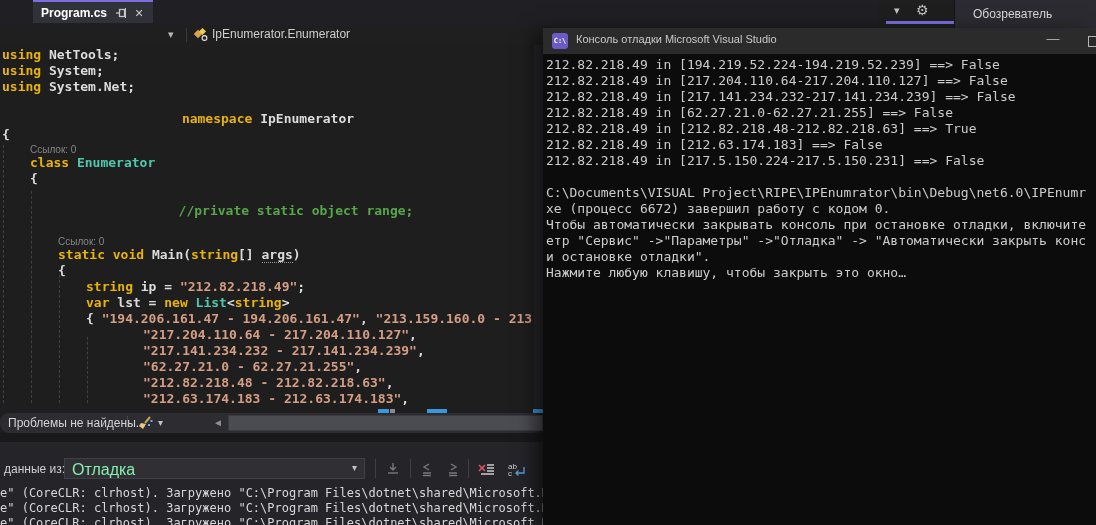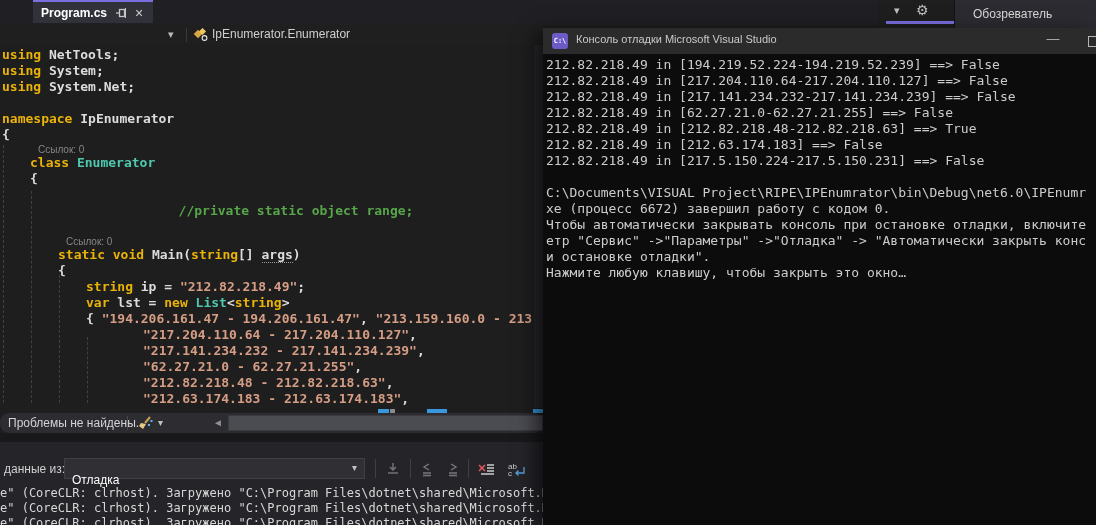--- a/index.html
+++ b/index.html
@@ -28,40 +28,40 @@
   .nav-crumb{position:absolute;left:212px;top:2px;color:#cfcfcf;font-size:12px;white-space:nowrap;}
   
   .editor{position:absolute;left:0;top:45px;width:543px;height:363px;overflow:hidden;background:#1e1e1e;}
   .vscroll{position:absolute;right:0;top:0;width:9px;height:100%;background:#27272b;}
   .guide{position:absolute;width:0;border-left:1px dashed #3f3f45;}
   .code{position:absolute;left:0;top:2px;right:9px;}
   .code-line{height:16px;line-height:16px;white-space:pre;font:600 13px "DejaVu Sans Mono","Liberation Mono",monospace;color:#dcdcdc;}
   .code-line.lens{height:12px;line-height:12px;}
   .tok-kw{color:#eab308}.tok-ty{color:#4ec9b0}.tok-st{color:#d69d85}
   .tok-cm{color:#57a64a}.tok-pn{color:#dcdcdc}
-  .tok-lens{color:#868686;font:400 10px "Liberation Sans",sans-serif;margin-left:8px;}
+  .tok-lens{color:#868686;font:400 10px "Liberation Sans",sans-serif;}
   .u-dot{border-bottom:1px dotted #9a9a9a;}
   
   .markstrip{position:absolute;left:0;top:408px;width:543px;height:5px;background:#1e1e1e;}
   .mark{position:absolute;top:1px;height:4px;}
   
   .statusrow{position:absolute;left:0;top:413px;width:543px;height:20px;background:#2c2c31;border-radius:9px;}
   .status-text{position:absolute;left:8px;top:3px;font-size:12px;color:#d4d4d4;}
   .st-sep{position:absolute;left:127px;top:3px;width:1px;height:14px;background:#47474d;}
   .broom{position:absolute;left:137px;top:2px;}
   .broom-caret{position:absolute;left:158px;top:4px;color:#c0c0c0;font-size:10px;}
   .hs-left{position:absolute;left:213px;top:4px;color:#909095;font-size:10px;}
   .hs-track{position:absolute;left:228px;top:2px;width:315px;height:16px;background:#3a3a3f;}
   .hs-thumb{position:absolute;left:1px;top:1px;right:1px;bottom:1px;background:#4b4b52;}
   .chromegap{position:absolute;left:0;top:433px;width:543px;height:9px;background:#19191c;}
   
   .outpanel{position:absolute;left:0;top:442px;width:543px;height:83px;background:#242429;overflow:hidden;}
   .op-label{position:absolute;left:4px;top:20px;font-size:12px;color:#cfcfcf;white-space:nowrap;}
   .op-dd{position:absolute;left:64px;top:16px;width:301px;height:21px;background:#2f2f34;border:1px solid #3f3f46;box-sizing:border-box;}
-  .op-dd-val{position:absolute;left:7px;top:2px;font-size:12px;color:#ffffff;margin-top:12px;}
+  .op-dd-val{position:absolute;left:7px;top:2px;font-size:16px;color:#86efac;}
   .op-dd-caret{position:absolute;right:7px;top:3px;color:#c0c0c0;font-size:10px;}
   .op-sep{position:absolute;top:17px;width:1px;height:19px;background:#3f3f46;}
   .op-ic{position:absolute;top:17px;width:22px;height:20px;display:flex;align-items:center;justify-content:center;}
   .op-lines{position:absolute;left:0;top:44px;width:543px;white-space:pre;overflow:hidden;}
   .out-line{height:15px;line-height:15px;font:400 12px "DejaVu Sans Mono","Liberation Mono",monospace;color:#d8d8d8;white-space:pre;}
   
   .console{position:absolute;left:543px;top:28px;width:553px;height:497px;
            box-shadow:-8px 4px 18px rgba(0,0,0,.55);background:#0c0c0c;}
   .c-title{position:absolute;left:0;top:0;width:553px;height:26px;background:#2b2b2b;}
   .c-icon{position:absolute;left:9px;top:5px;width:16px;height:16px;background:#6c5ac7;border-radius:3px;
@@ -120,21 +120,21 @@
   <div class="editor">
     <div class="guide" style="left:3px;top:100px;height:258px;"></div>
     <div class="guide" style="left:31px;top:146px;height:212px;"></div>
     <div class="guide" style="left:59px;top:230px;height:128px;"></div>
     <div class="guide" style="left:87px;top:292px;height:66px;"></div>
     <div class="code">
         <div class="code-line" style="padding-left: 2px;"><span class="tok-kw">using</span><span class="tok-pn"> NetTools;</span></div>
         <div class="code-line" style="padding-left: 2px;"><span class="tok-kw">using</span><span class="tok-pn"> System;</span></div>
         <div class="code-line" style="padding-left: 2px;"><span class="tok-kw">using</span><span class="tok-pn"> System.Net;</span></div>
         <div class="code-line" style="padding-left: 2px;"></div>
-        <div class="code-line" style="padding-left: 2px;"><span class="tok-kw">namespace</span><span class="tok-pn"> IpEnumerator</span></div>
+        <div class="code-line" style="padding-left: 2px; text-align: center;"><span class="tok-kw">namespace</span><span class="tok-pn"> IpEnumerator</span></div>
         <div class="code-line" style="padding-left: 2px;"><span class="tok-pn">{</span></div>
         <div class="code-line lens" style="padding-left: 30px;"><span class="tok-lens">Ссылок: 0</span></div>
         <div class="code-line" style="padding-left: 30px;"><span class="tok-kw">class</span><span class="tok-ty"> Enumerator</span></div>
         <div class="code-line" style="padding-left: 30px;"><span class="tok-pn">{</span></div>
         <div class="code-line" style="padding-left: 30px;"></div>
         <div class="code-line" style="padding-left: 58px; text-align: center;"><span class="tok-cm">//private static object range;</span></div>
         <div class="code-line" style="padding-left: 58px;"></div>
         <div class="code-line lens" style="padding-left: 58px;"><span class="tok-lens">Ссылок: 0</span></div>
         <div class="code-line" style="padding-left: 58px;"><span class="tok-kw">static</span><span class="tok-kw"> void</span><span class="tok-pn"> Main(</span><span class="tok-kw">string</span><span class="tok-pn">[] </span><span class="tok-pn u-dot">args</span><span class="tok-pn">)</span></div>
         <div class="code-line" style="padding-left: 58px;"><span class="tok-pn">{</span></div>

